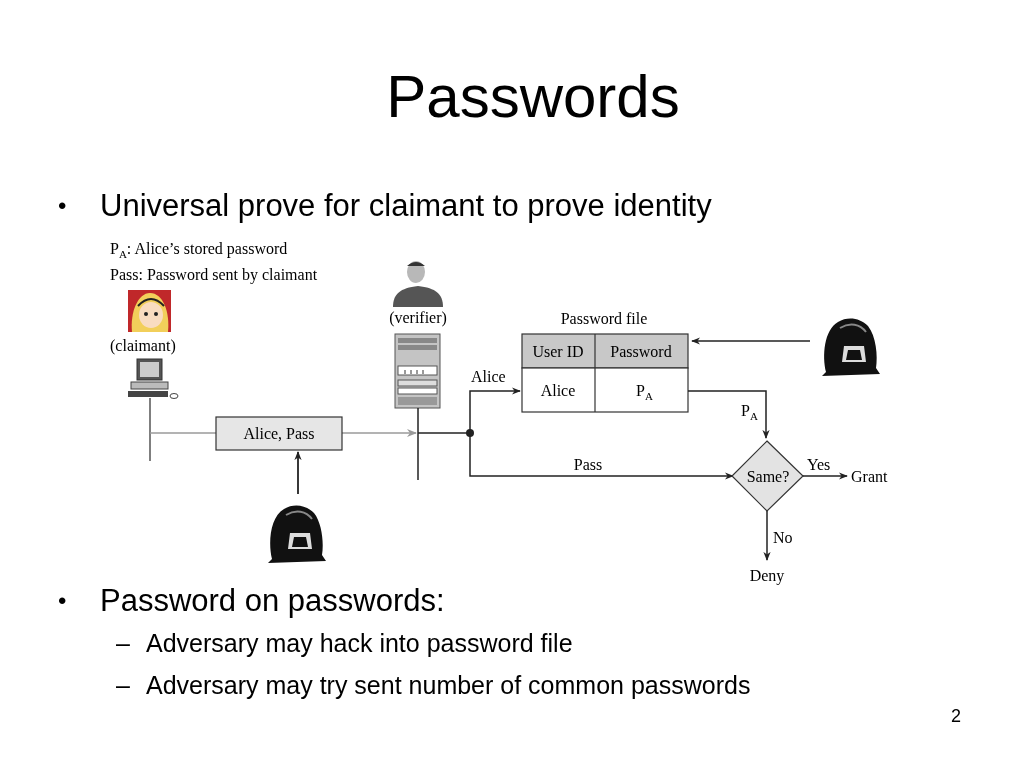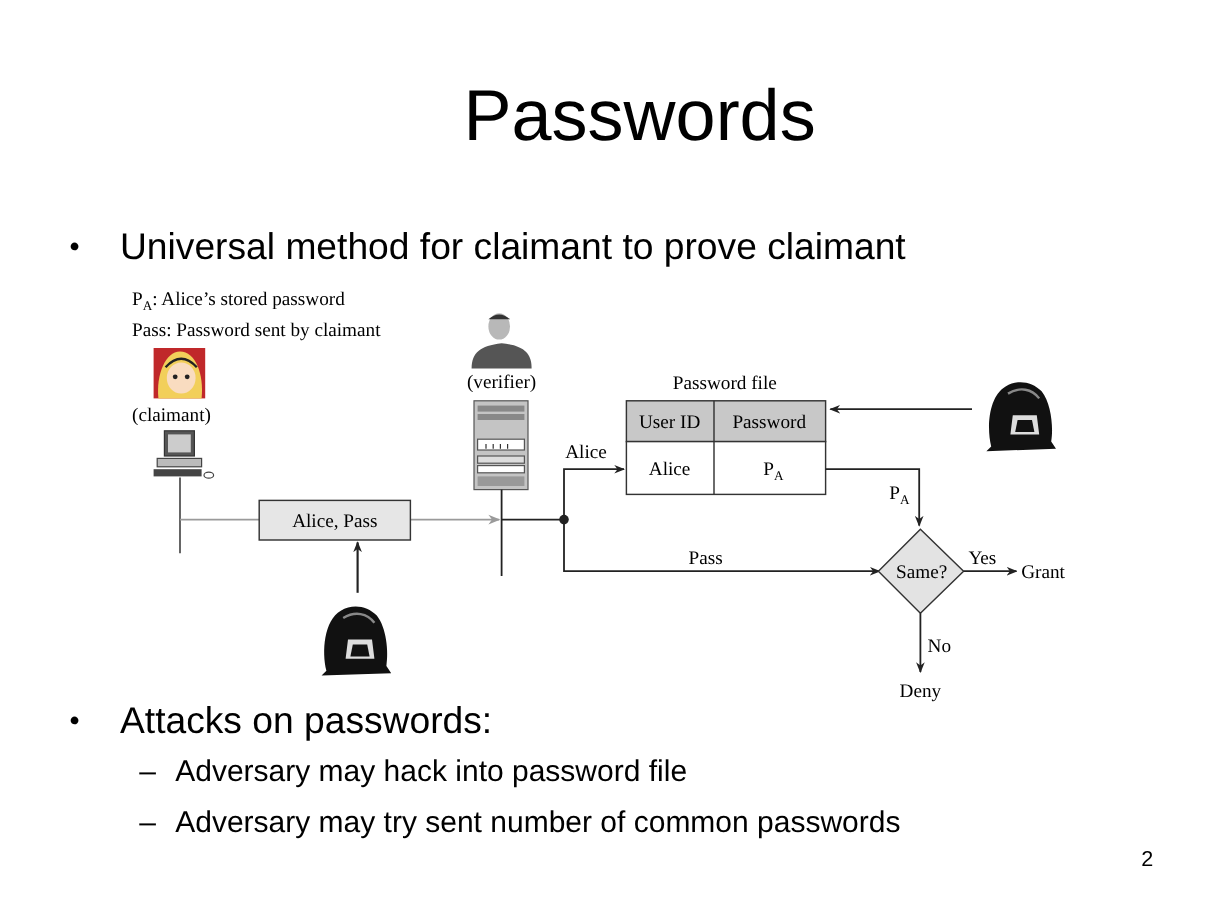--- a/index.html
+++ b/index.html
@@ -13,26 +13,26 @@
   svg.diagram { position: absolute; left: 0; top: 0; width: 1024px; height: 768px; }
   .serif { font-family: "Liberation Serif", serif; }
 </style>
 </head>
 <body>
 
 <div class="slide-title">Passwords</div>
 
 <div class="bullet" style="left:100px; top:188px;">
   <span class="dot">•</span>
-  <span>Universal method for claimant to prove claimant</span>
+  <span>Universal prove for claimant to prove identity</span>
 </div>
 
 <div class="bullet" style="left:100px; top:583px;">
   <span class="dot">•</span>
-  <span>Attacks on passwords:</span>
+  <span>Password on passwords:</span>
 </div>
 
 <div class="sub" style="left:146px; top:628px;">
   <span class="dash">–</span>
   <span>Adversary may hack into password file</span>
 </div>
 <div class="sub" style="left:146px; top:670px;">
   <span class="dash">–</span>
   <span>Adversary may try sent number of common passwords</span>
 </div>

